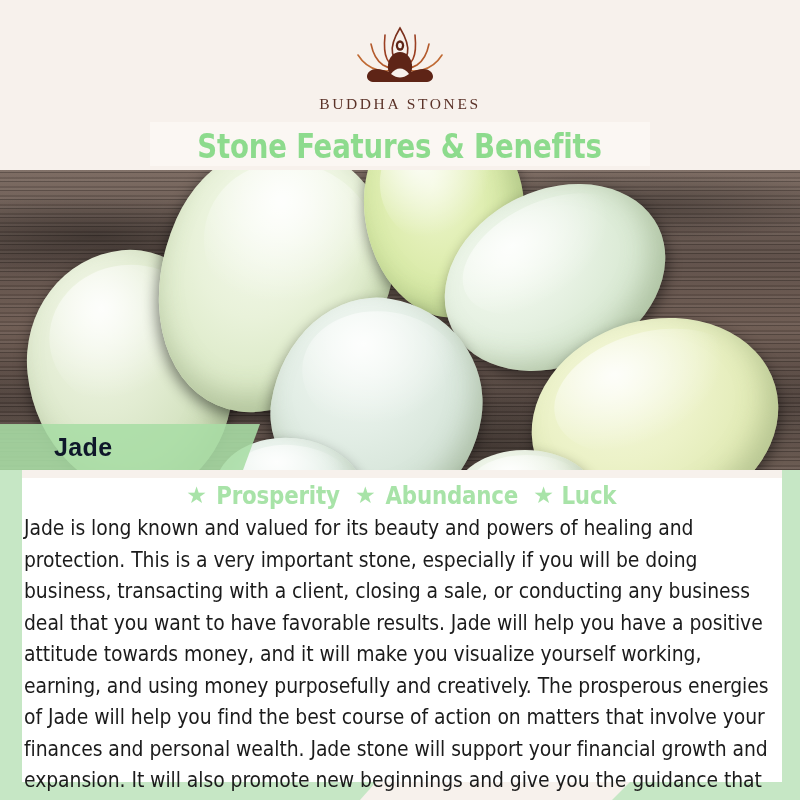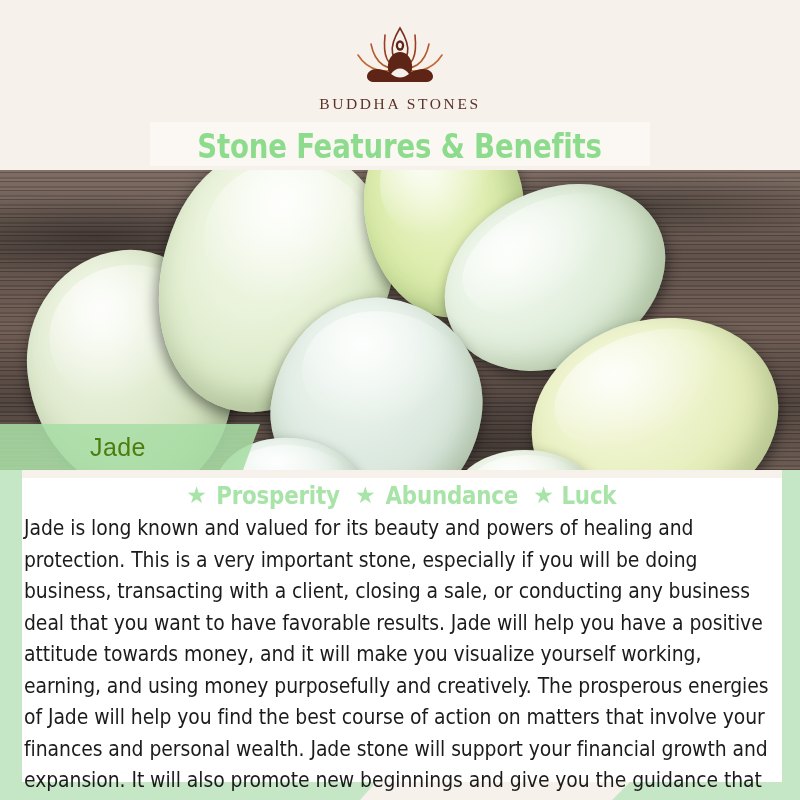--- a/index.html
+++ b/index.html
@@ -223,24 +223,24 @@
     left: 0;
     width: 260px;
     height: 46px;
     background: rgba(168, 221, 165, 0.88);
     clip-path: polygon(0px 0px, 260px 0px, 243px 46px, 0px 46px);
     z-index: 4;
     display: flex;
     align-items: center;
   }
   .name-text {
-    margin-left: 90px;
-    color: #4d7c0f;
+    margin-left: 54px;
+    color: #0f172a;
     font-size: 25px;
-    font-weight: normal;
+    font-weight: bold;
     letter-spacing: 0.4px;
   }
 
   
   .body-panel {
     position: absolute;
     top: 470px;
     left: 22px;
     width: 760px;
     height: 312px;

